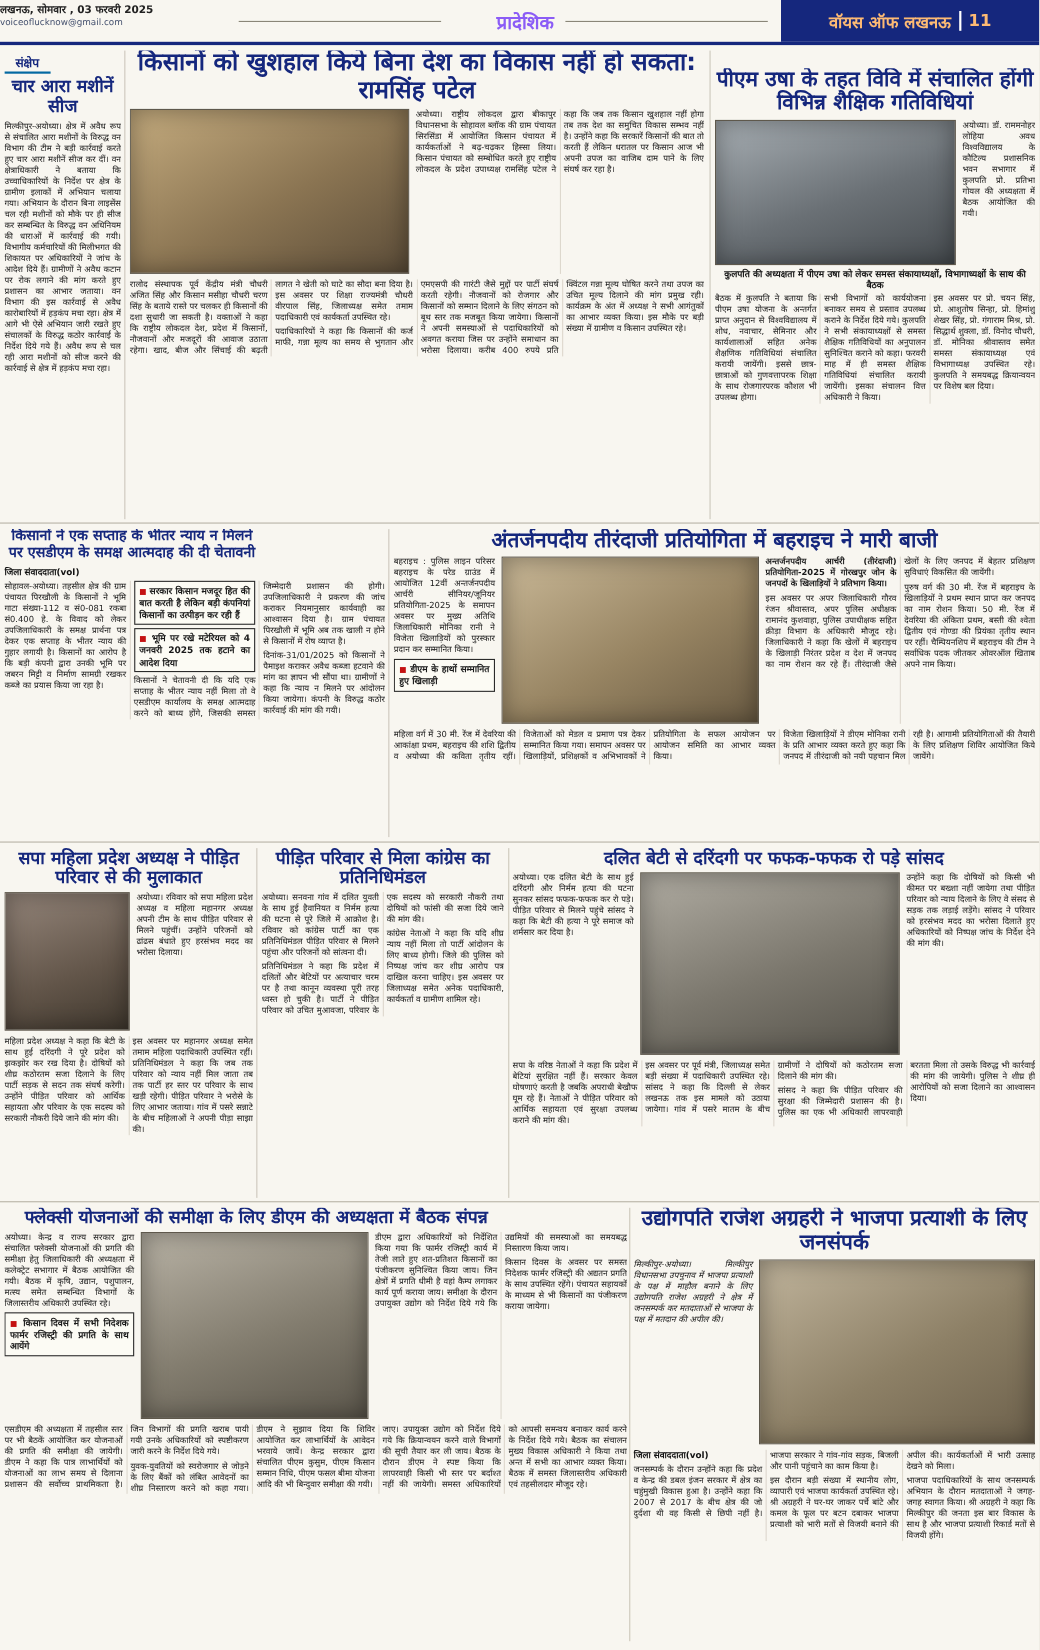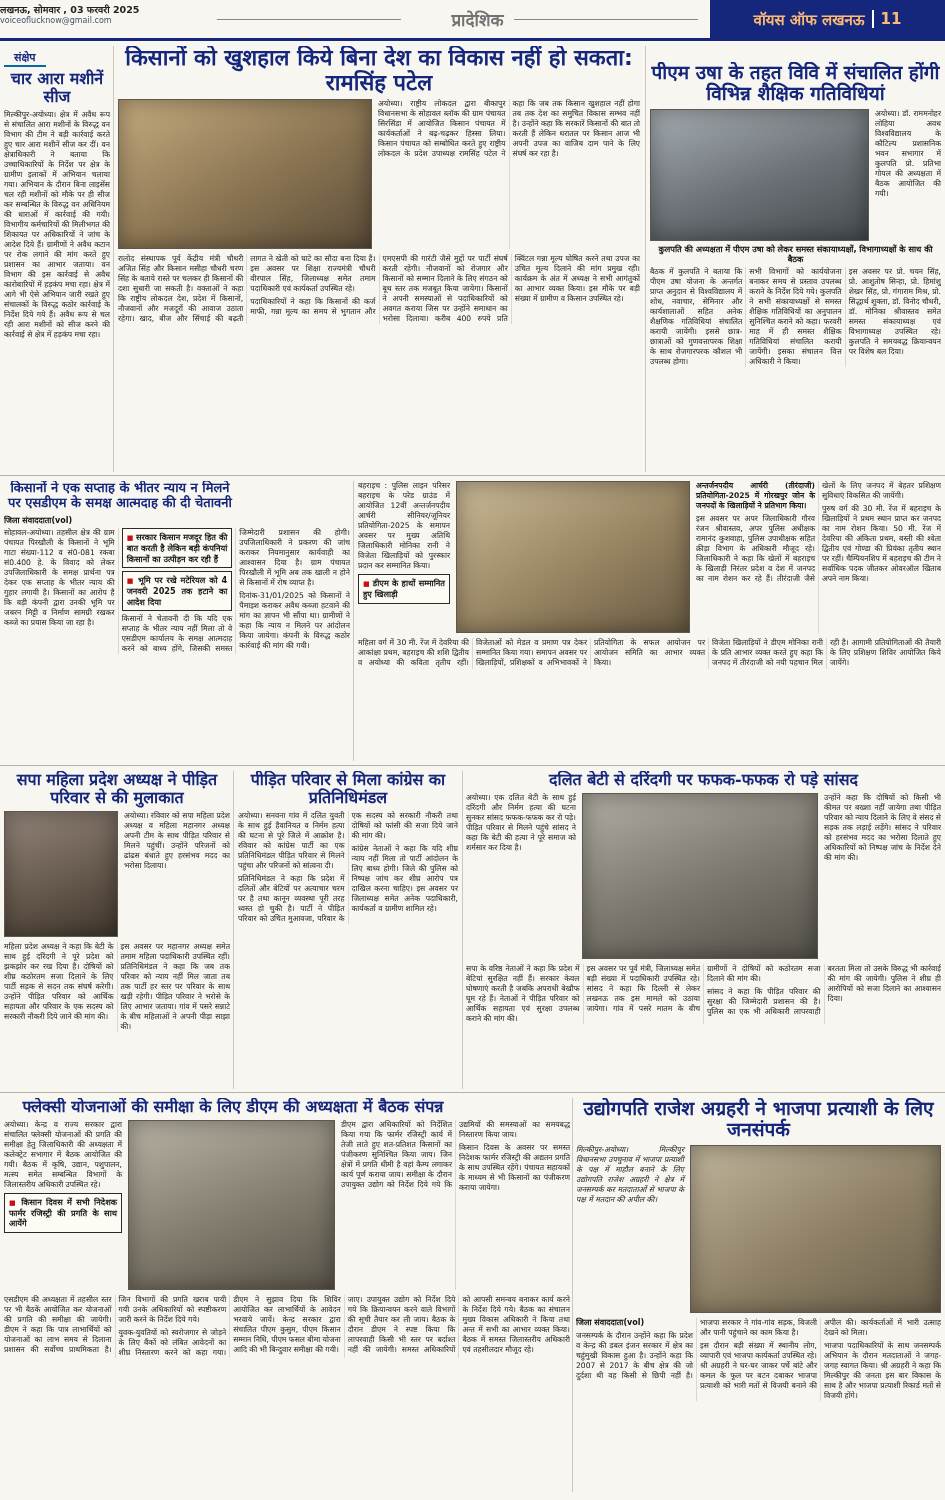--- a/index.html
+++ b/index.html
@@ -6,21 +6,21 @@
   .page{position:relative;width:945px;height:1500px;margin:0 auto;background:#f8f6f0;
         overflow:hidden;font-family:"DejaVu Sans","Liberation Sans",sans-serif;color:#151515;}
   
   .hdr{position:absolute;top:0;left:0;right:0;height:38px;display:flex;align-items:stretch;
        border-bottom:3px solid #15277d;}
   .hdr-left{width:205px;padding:4px 0;line-height:1.3;}
   .dateline{font-size:9.5px;font-weight:600;color:#222;}
   .email{font-size:8px;color:#44506e;}
   .hdr-center{flex:1;display:flex;align-items:center;gap:10px;padding:0 12px;}
   .hdr-line{flex:1;height:1px;background:#8a8678;}
-  .section-name{font-size:17px;font-weight:700;color:#737373;white-space:nowrap;margin-left:40px;}
+  .section-name{font-size:17px;font-weight:700;color:#8b5cf6;white-space:nowrap;margin-left:40px;}
   .hdr-right{width:235px;background:#15277d;color:#fdba74;display:flex;align-items:center;
              justify-content:center;font-weight:700;font-size:15px;}
   .pagenum{border-left:2px solid #fff;margin-left:7px;padding-left:7px;}
   
   .art{position:absolute;overflow:hidden;}
   .hl{color:#15277d;font-weight:700;line-height:1.12;margin:0 0 4px;text-align:center;}
   .hl-xl{font-size:22px;}
   .hl-lg{font-size:19px;}
   .hl-md{font-size:16px;}
   .hl-sm{font-size:13px;}
@@ -121,20 +121,21 @@
     <div class="bd cols-3">
       <p>सोहावल-अयोध्या। तहसील क्षेत्र की ग्राम पंचायत पिरखौली के किसानों ने भूमि गाटा संख्या-112 व सं0-081 रकबा सं0.400 हे. के विवाद को लेकर उपजिलाधिकारी के समक्ष प्रार्थना पत्र देकर एक सप्ताह के भीतर न्याय की गुहार लगायी है। किसानों का आरोप है कि बड़ी कंपनी द्वारा उनकी भूमि पर जबरन मिट्टी व निर्माण सामग्री रखकर कब्जे का प्रयास किया जा रहा है।</p>
       <div class="subbox">सरकार किसान मजदूर हित की बात करती है लेकिन बड़ी कंपनियां किसानों का उत्पीड़न कर रही हैं</div>
       <div class="subbox">भूमि पर रखे मटेरियल को 4 जनवरी 2025 तक हटाने का आदेश दिया</div>
       <p>किसानों ने चेतावनी दी कि यदि एक सप्ताह के भीतर न्याय नहीं मिला तो वे एसडीएम कार्यालय के समक्ष आत्मदाह करने को बाध्य होंगे, जिसकी समस्त जिम्मेदारी प्रशासन की होगी। उपजिलाधिकारी ने प्रकरण की जांच कराकर नियमानुसार कार्यवाही का आश्वासन दिया है। ग्राम पंचायत पिरखौली में भूमि अब तक खाली न होने से किसानों में रोष व्याप्त है।</p>
       <p>दिनांक-31/01/2025 को किसानों ने पैमाइश कराकर अवैध कब्जा हटवाने की मांग का ज्ञापन भी सौंपा था। ग्रामीणों ने कहा कि न्याय न मिलने पर आंदोलन किया जायेगा। कंपनी के विरुद्ध कठोर कार्रवाई की मांग की गयी।</p>
     </div>
   </section>
 
   <section class="art" style="left:358px;top:481px;width:583px;height:280px;">
+    <h2 class="hl hl-lg">अंतर्जनपदीय तीरंदाजी प्रतियोगिता में बहराइच ने मारी बाजी</h2>
     <div class="row">
       <div class="bd" style="width:92px;">
         <p>बहराइच : पुलिस लाइन परिसर बहराइच के परेड ग्राउंड में आयोजित 12वीं अन्तर्जनपदीय आर्चरी सीनियर/जूनियर प्रतियोगिता-2025 के समापन अवसर पर मुख्य अतिथि जिलाधिकारी मोनिका रानी ने विजेता खिलाड़ियों को पुरस्कार प्रदान कर सम्मानित किया।</p>
         <div class="subbox">डीएम के हाथों सम्मानित हुए खिलाड़ी</div>
       </div>
       <div class="photo ph-arch" style="width:232px;height:150px;"></div>
       <div class="bd cols-2" style="flex:1;">
         <p class="boldlead">अन्तर्जनपदीय आर्चरी (तीरंदाजी) प्रतियोगिता-2025 में गोरखपुर जोन के जनपदों के खिलाड़ियों ने प्रतिभाग किया।</p>
         <p>इस अवसर पर अपर जिलाधिकारी गौरव रंजन श्रीवास्तव, अपर पुलिस अधीक्षक रामानंद कुशवाहा, पुलिस उपाधीक्षक सहित क्रीड़ा विभाग के अधिकारी मौजूद रहे। जिलाधिकारी ने कहा कि खेलों में बहराइच के खिलाड़ी निरंतर प्रदेश व देश में जनपद का नाम रोशन कर रहे हैं। तीरंदाजी जैसे खेलों के लिए जनपद में बेहतर प्रशिक्षण सुविधाएं विकसित की जायेंगी।</p>
         <p>पुरुष वर्ग की 30 मी. रेंज में बहराइच के खिलाड़ियों ने प्रथम स्थान प्राप्त कर जनपद का नाम रोशन किया। 50 मी. रेंज में देवरिया की अंकिता प्रथम, बस्ती की श्वेता द्वितीय एवं गोण्डा की प्रियंका तृतीय स्थान पर रहीं। चैम्पियनशिप में बहराइच की टीम ने सर्वाधिक पदक जीतकर ओवरऑल खिताब अपने नाम किया।</p>

